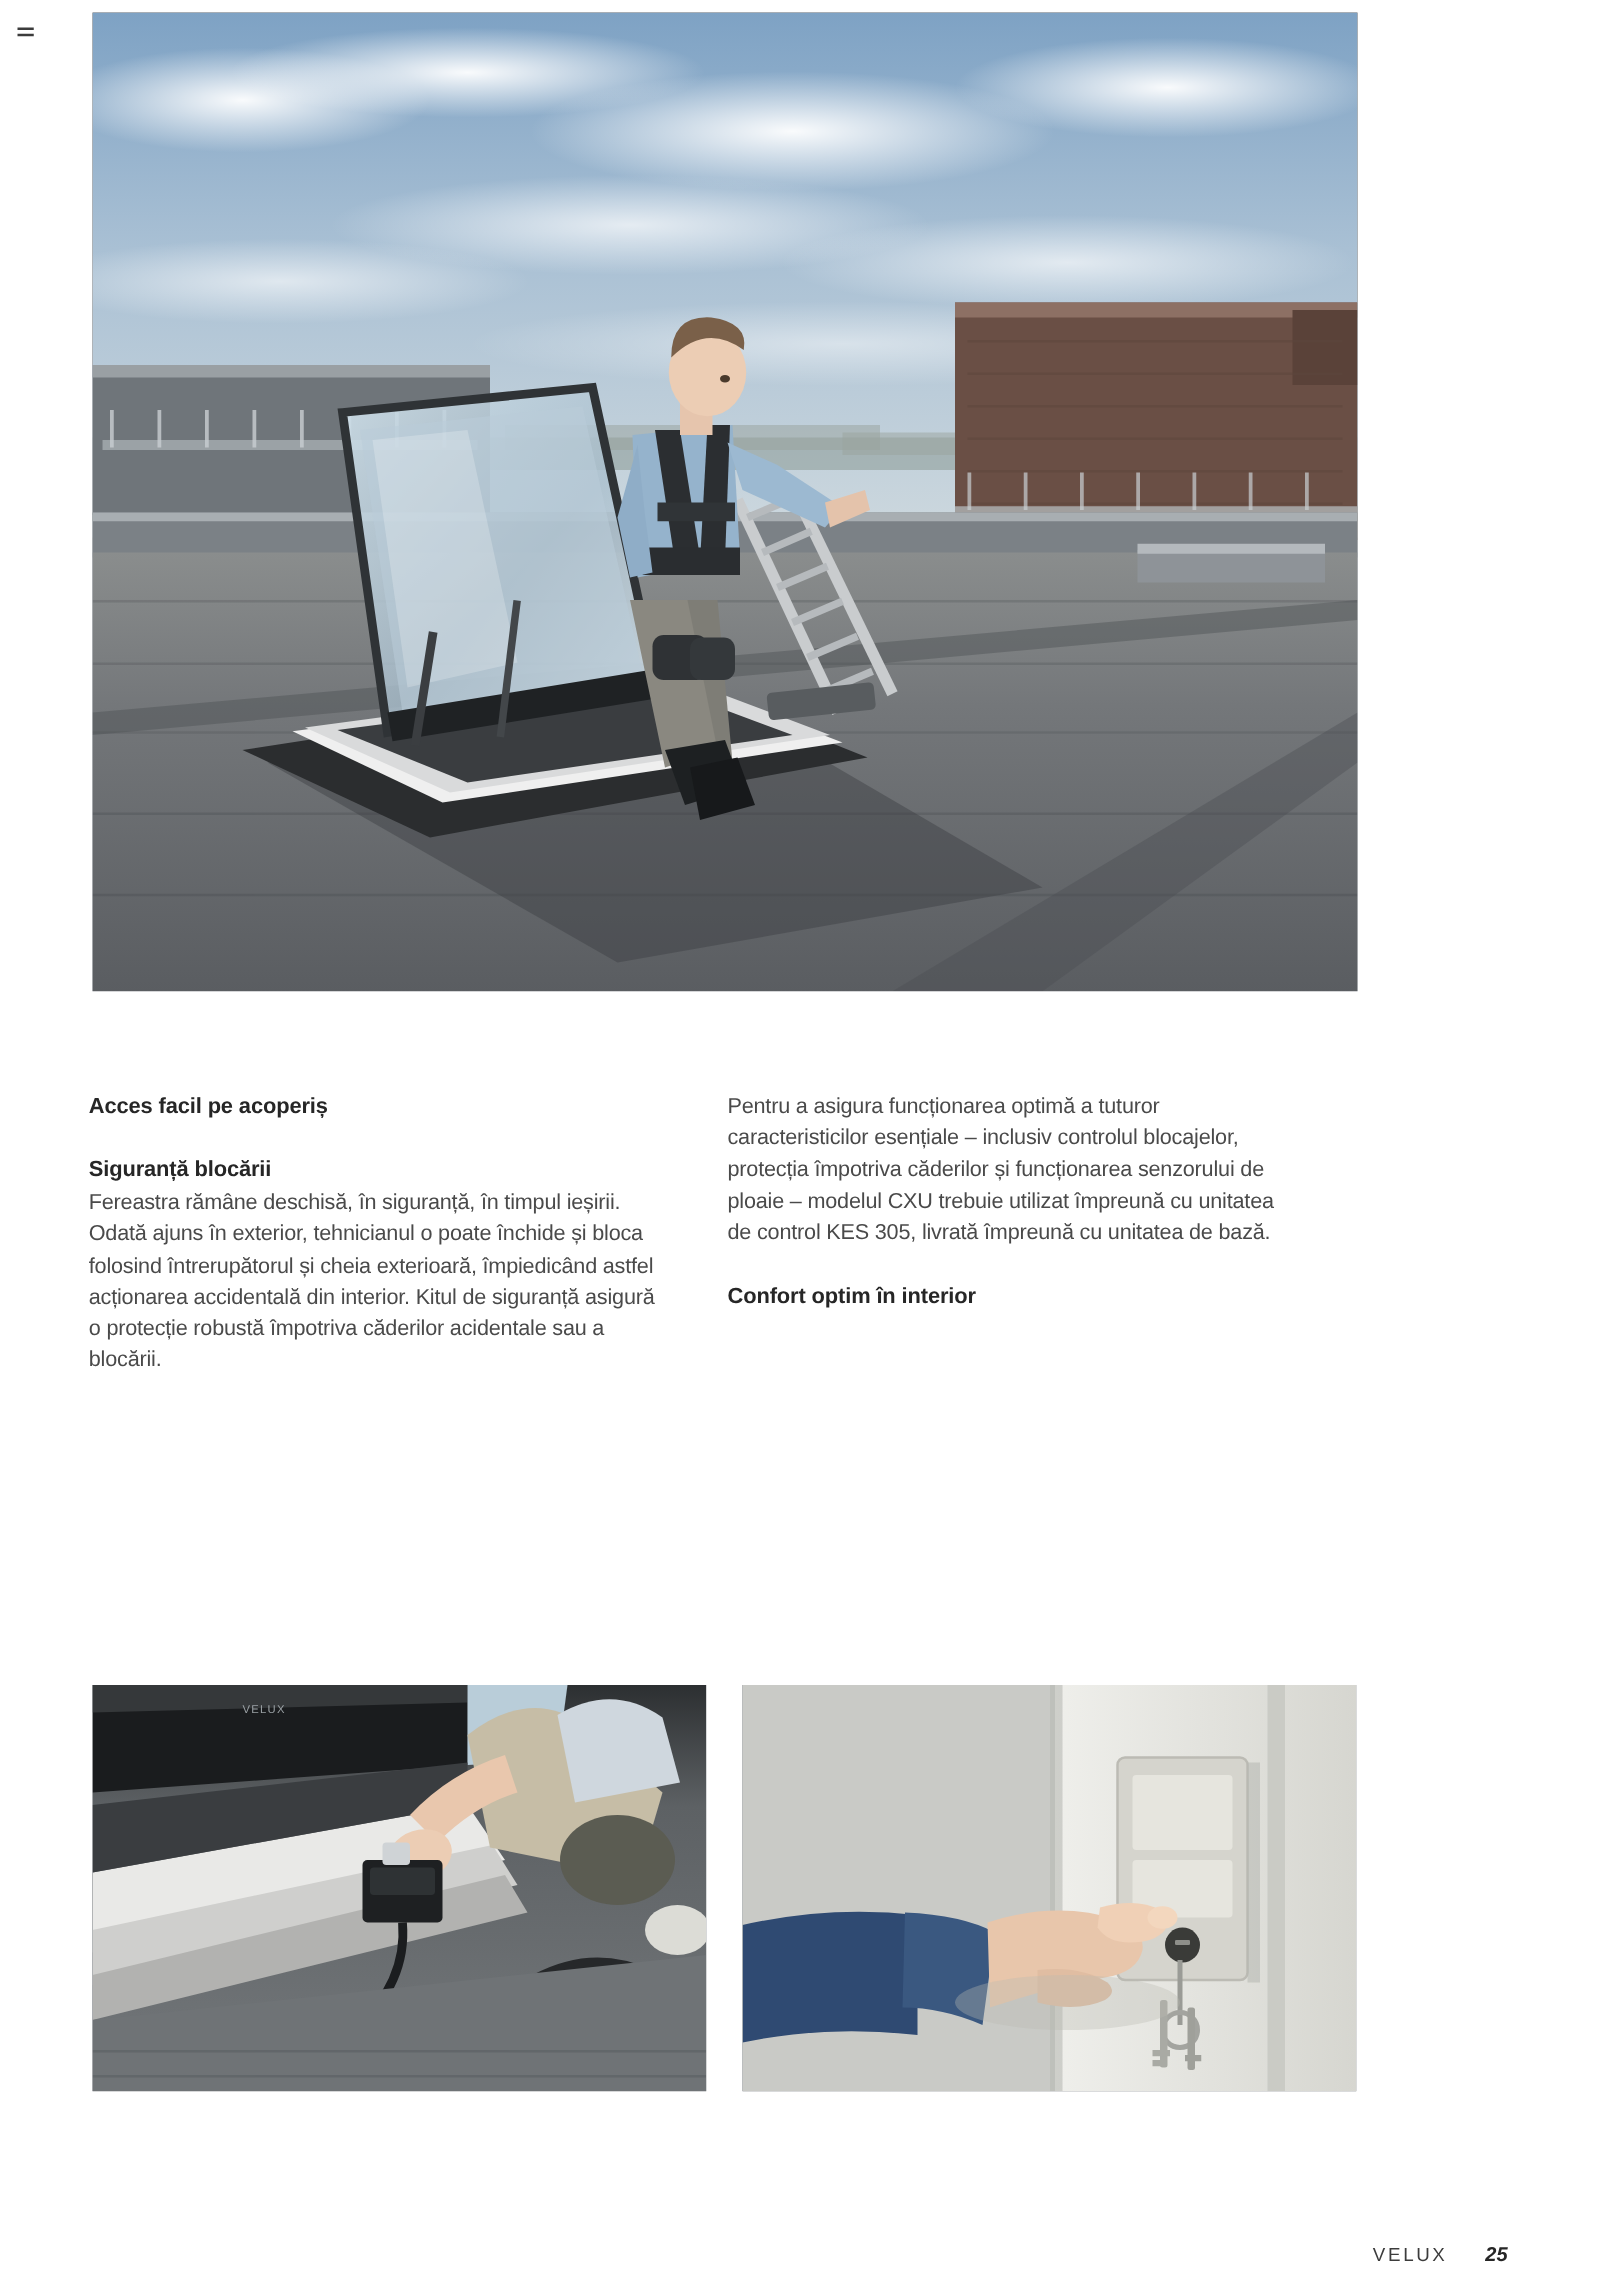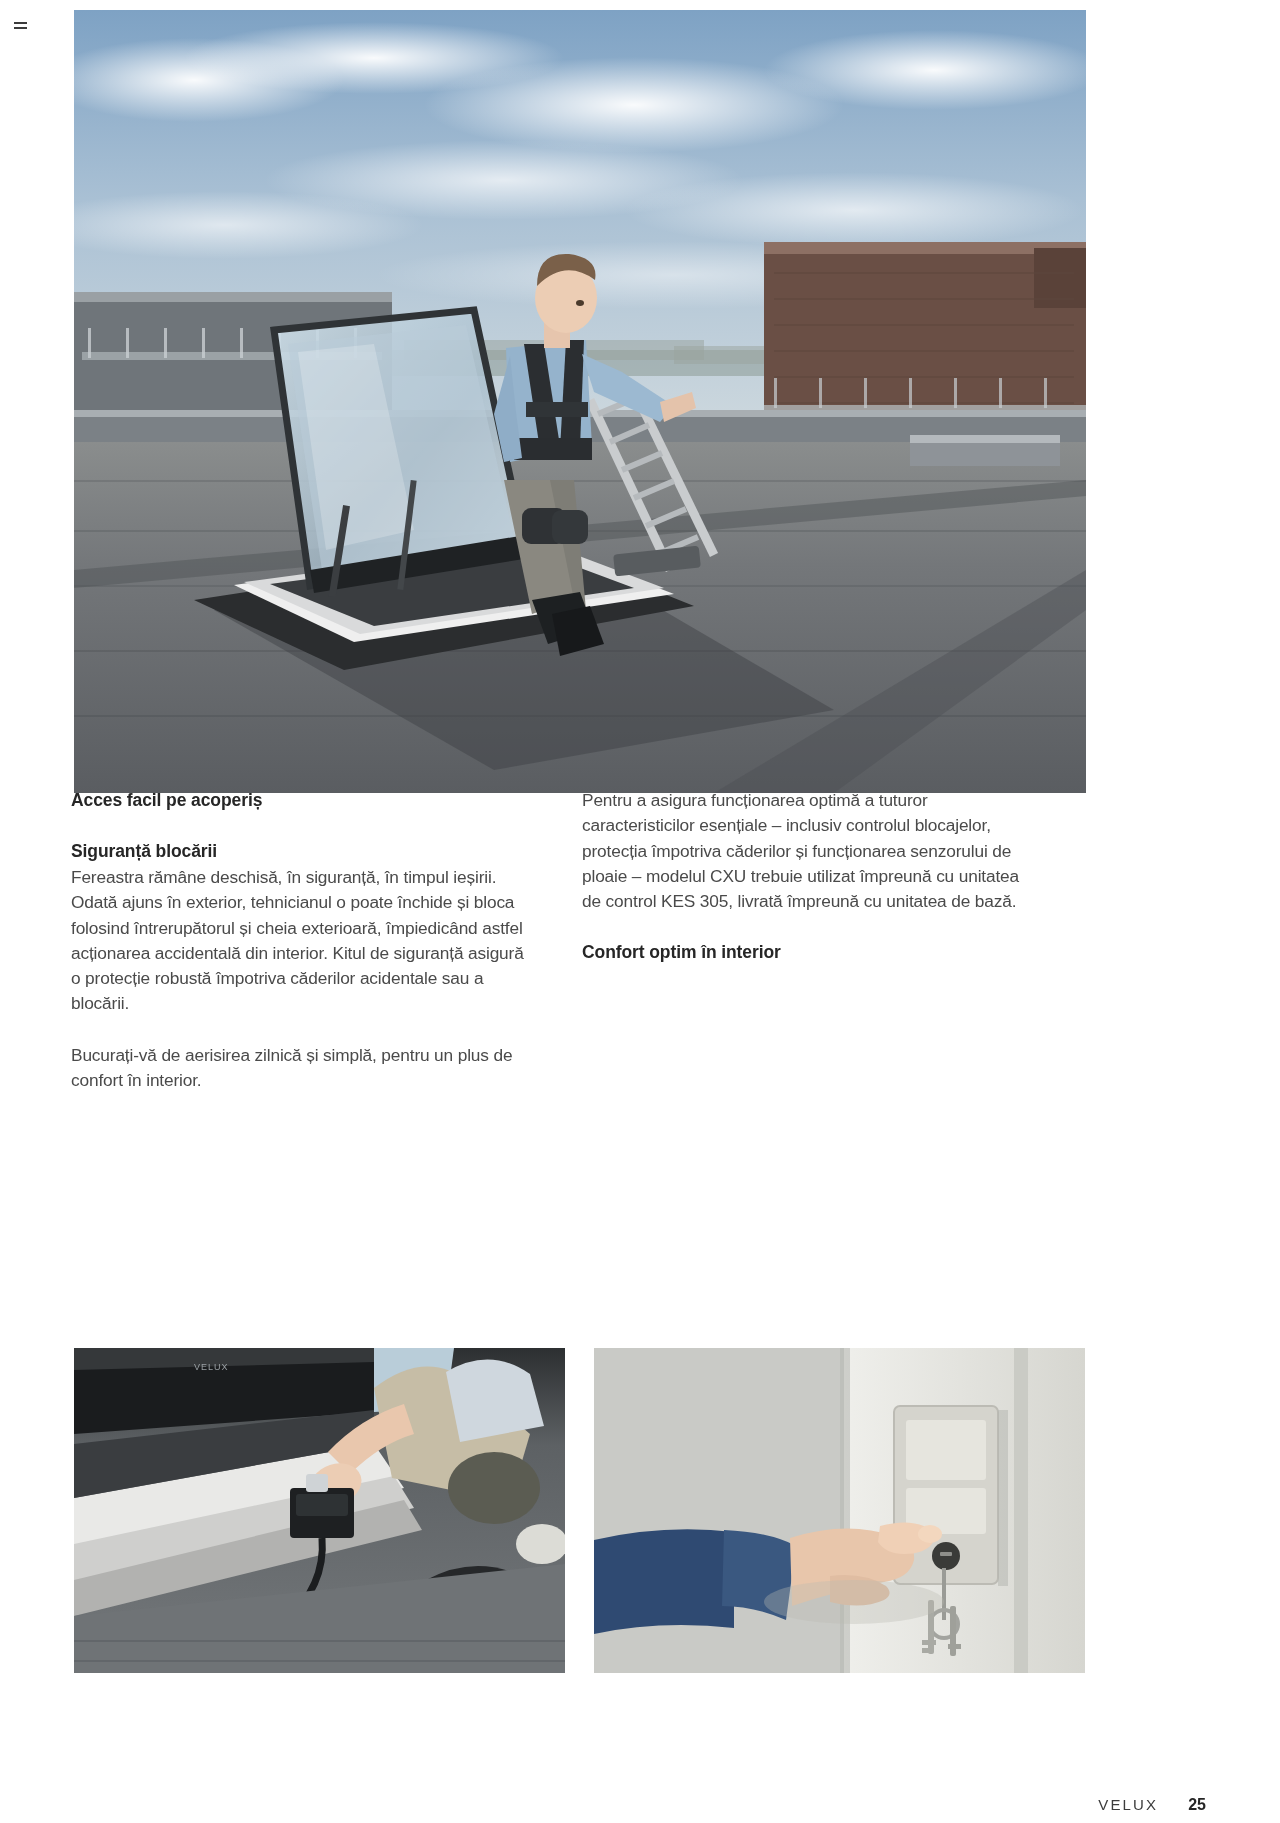--- a/index.html
+++ b/index.html
@@ -45,21 +45,21 @@
     height: 783px;
     overflow: hidden;
     background: #5d6269;
   }
   .hero svg { display: block; width: 100%; height: 100%; }
 
   
   .columns {
     position: absolute;
     left: 71px;
-    top: 788px;
+    top: 872px;
     width: 1015px;
     display: flex;
     gap: 26px;
   }
   .col { width: 460px; }
   .col.right { margin-left: 25px; }
 
   .block { margin-bottom: 26px; }
   .block:last-child { margin-bottom: 0; }
 
@@ -114,20 +114,21 @@
     letter-spacing: 2.1px;
     font-weight: normal;
     color: #3c3c3c;
   }
   .pagenum {
     font-size: 16px;
     font-weight: bold;
     color: #262626;
     min-width: 22px;
     text-align: right;
+    font-style: italic;
   }
 </style>
 </head>
 <body>
 
 <div class="page-marker">
   <i></i>
     <i></i>
 </div>
 
@@ -300,21 +301,20 @@
     <div class="block">
       <h3>Acces facil pe acoperiș</h3>
     </div>
 
     <div class="block">
       <h3>Siguranță blocării</h3>
       <p>Fereastra rămâne deschisă, în siguranță, în timpul ieșirii. Odată ajuns în exterior, tehnicianul o poate închide și bloca folosind întrerupătorul și cheia exterioară, împiedicând astfel acționarea accidentală din interior. Kitul de siguranță asigură o protecție robustă împotriva căderilor acidentale sau a blocării.</p>
     </div>
 
     <div class="block">
-      <p>Bucurați-vă de aerisirea zilnică și simplă, pentru un plus de confort în interior.</p>
     </div>
 
   </div>
 
   <div class="col right">
 
     <div class="block">
       <p>Pentru a asigura funcționarea optimă a tuturor caracteristicilor esențiale – inclusiv controlul blocajelor, protecția împotriva căderilor și funcționarea senzorului de ploaie – modelul CXU trebuie utilizat împreună cu unitatea de control KES 305, livrată împreună cu unitatea de bază.</p>
     </div>
 

